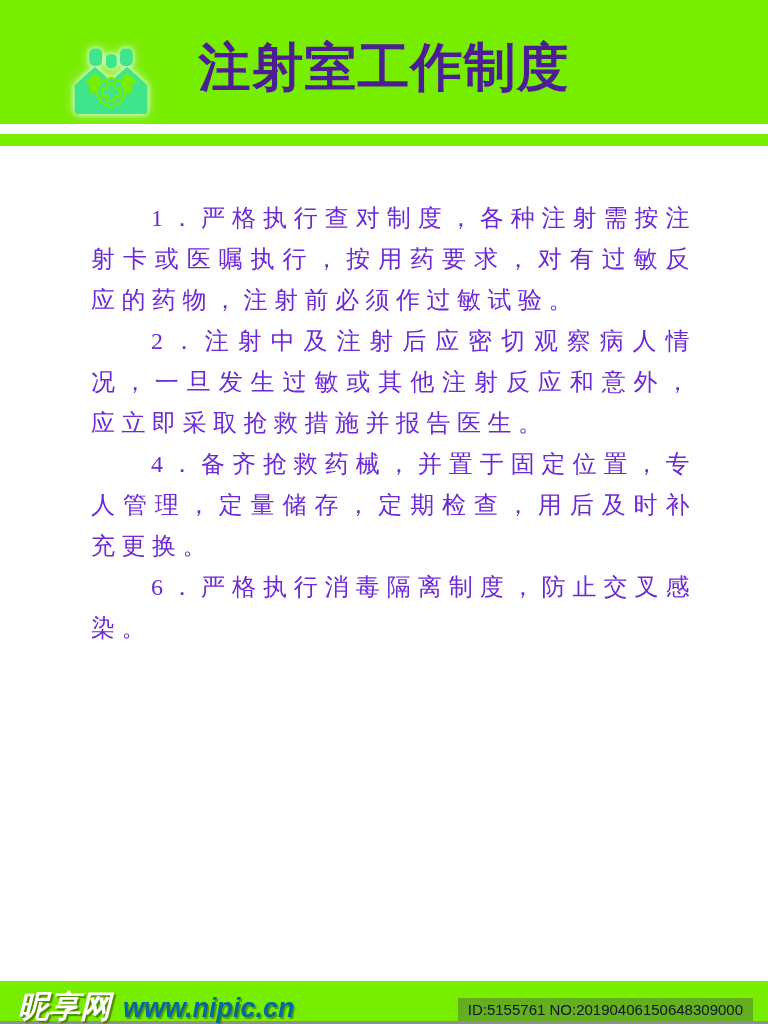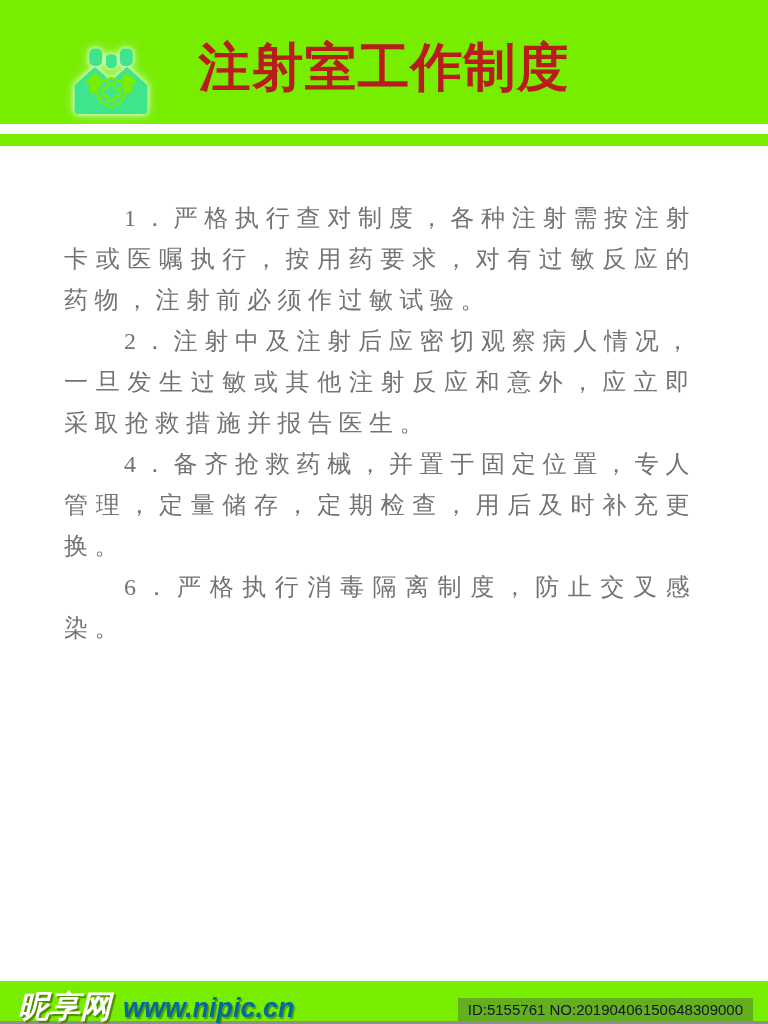--- a/index.html
+++ b/index.html
@@ -30,21 +30,21 @@
   .header-icon-wrap {
     position: absolute;
     left: 73px;
     top: 47px;
     width: 76px;
     height: 70px;
     color: var(--icon-mint);
     filter: drop-shadow(0 0 2.5px rgba(240,255,245,0.95)) drop-shadow(0 0 6px rgba(235,255,240,0.55));
   }
   .header-title {
-    color: #b91c1c;
+    color: #4c1d95;
     font-family: "Liberation Sans", sans-serif;
     font-weight: bold;
     font-size: 52px;
     letter-spacing: 1px;
     margin-top: 12px;
     white-space: nowrap;
   }
 
   
   .gap-white { height: 10px; background: #ffffff; flex: 0 0 auto; }
@@ -52,25 +52,26 @@
 
   
   .content {
     flex: 1 1 auto;
     background: #ffffff;
     overflow: hidden;
   }
   .rules {
     margin-top: 52px;
     padding: 0 72px 0 64px;
-    color: #737373;
+    color: #6d28d9;
     font-size: 24px;
     line-height: 41px;
     text-align: justify;
     letter-spacing: 6.5px;
+    margin-left: 27px;
   }
   .rules p { text-indent: 60px; }
 
   
   .footer {
     flex: 0 0 auto;
     height: 43px;
     background: var(--brand-green);
     border-bottom: 3px solid #8f8f8f;
     display: flex;

